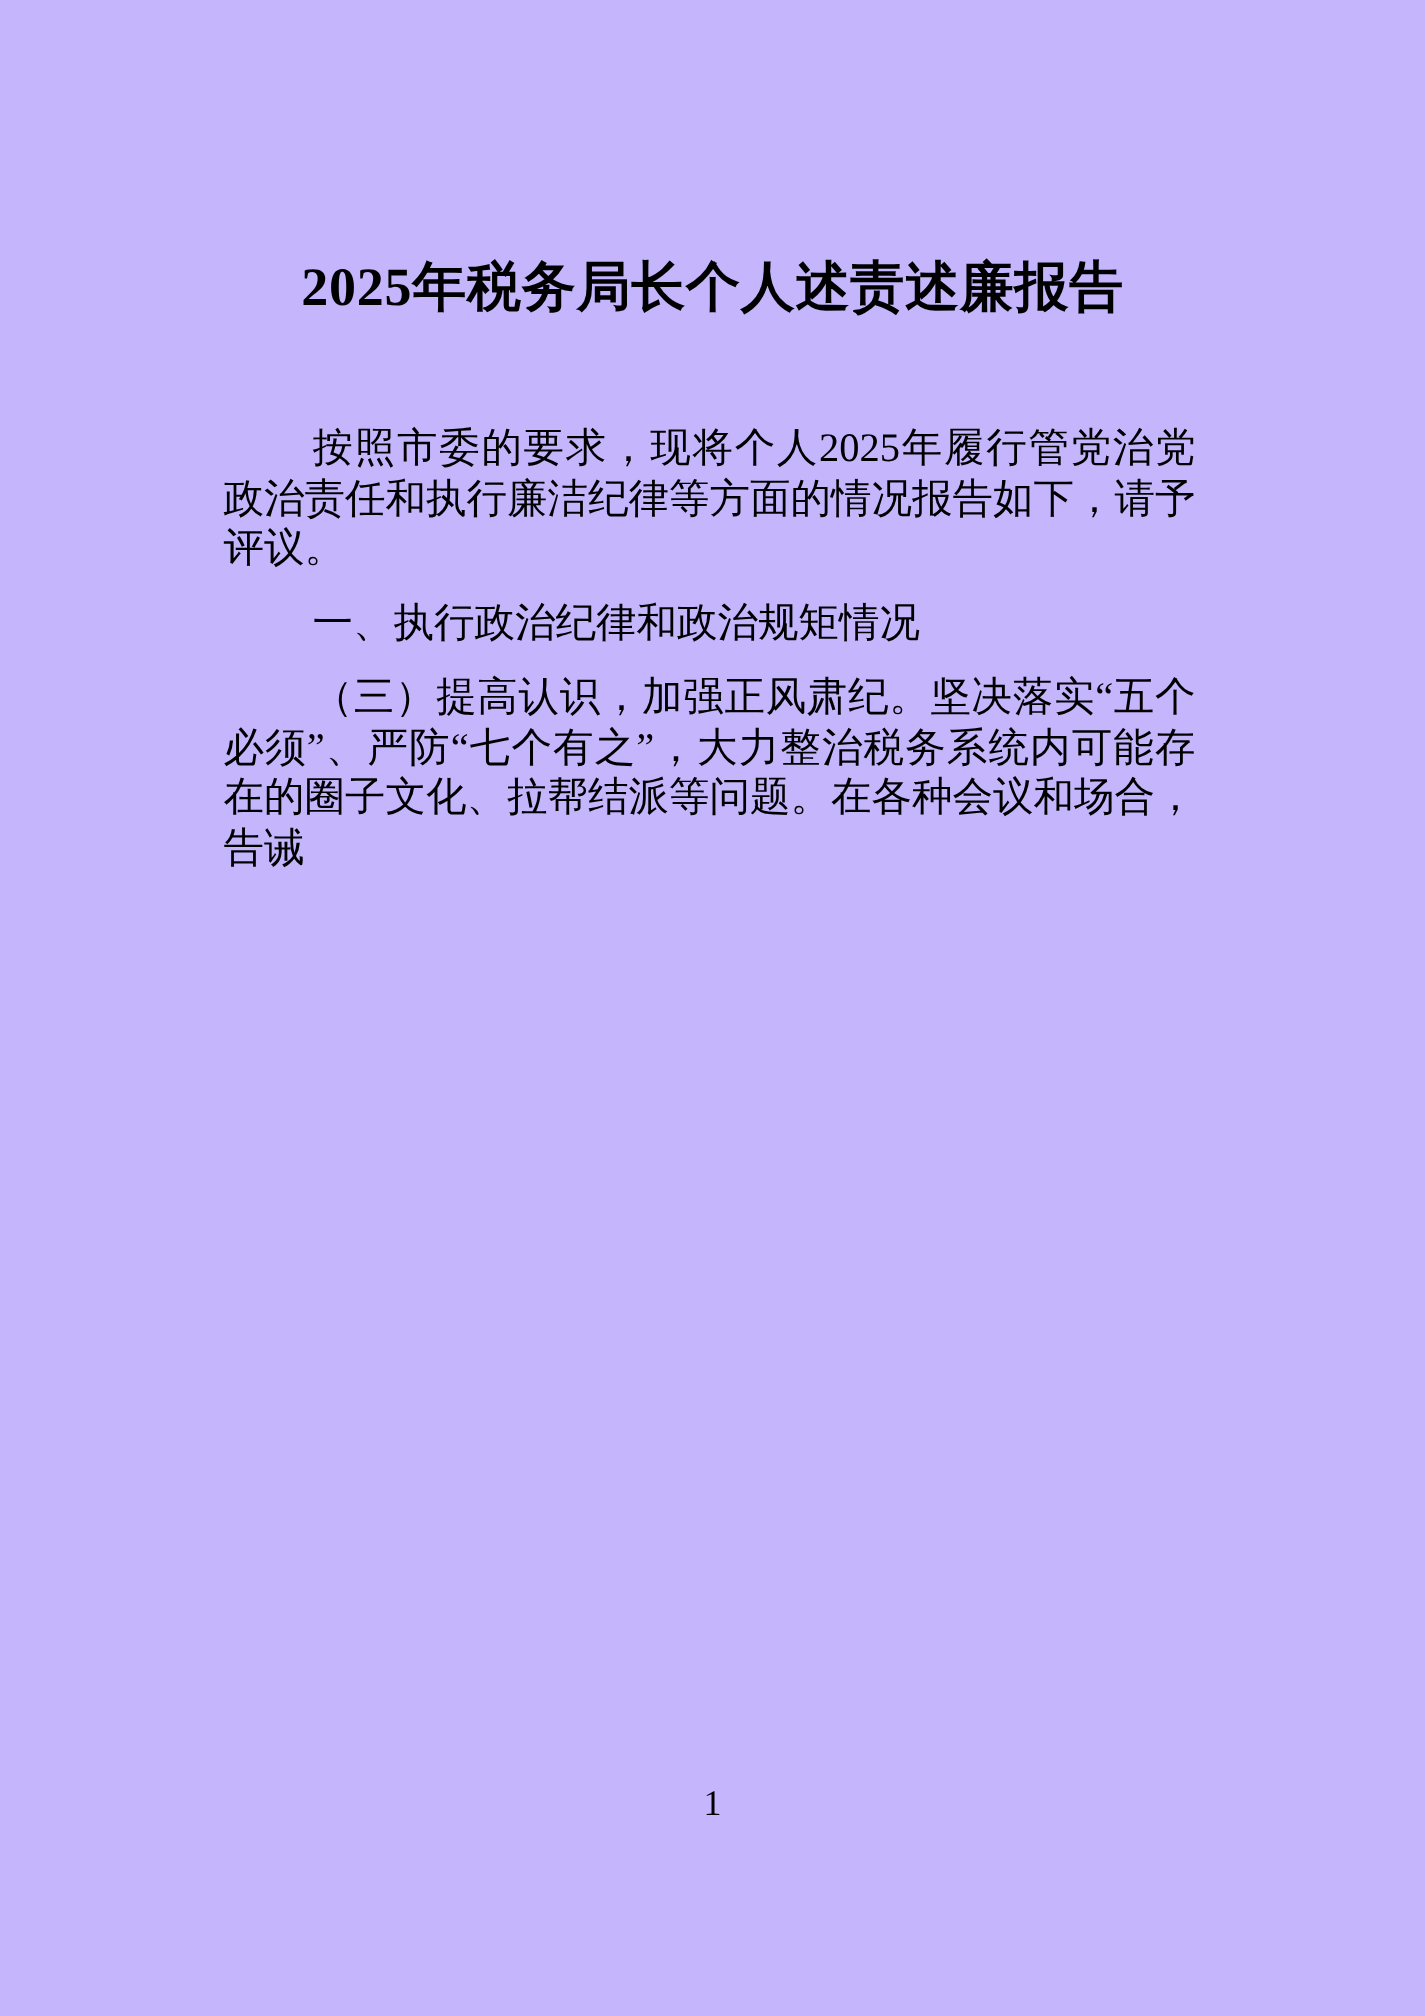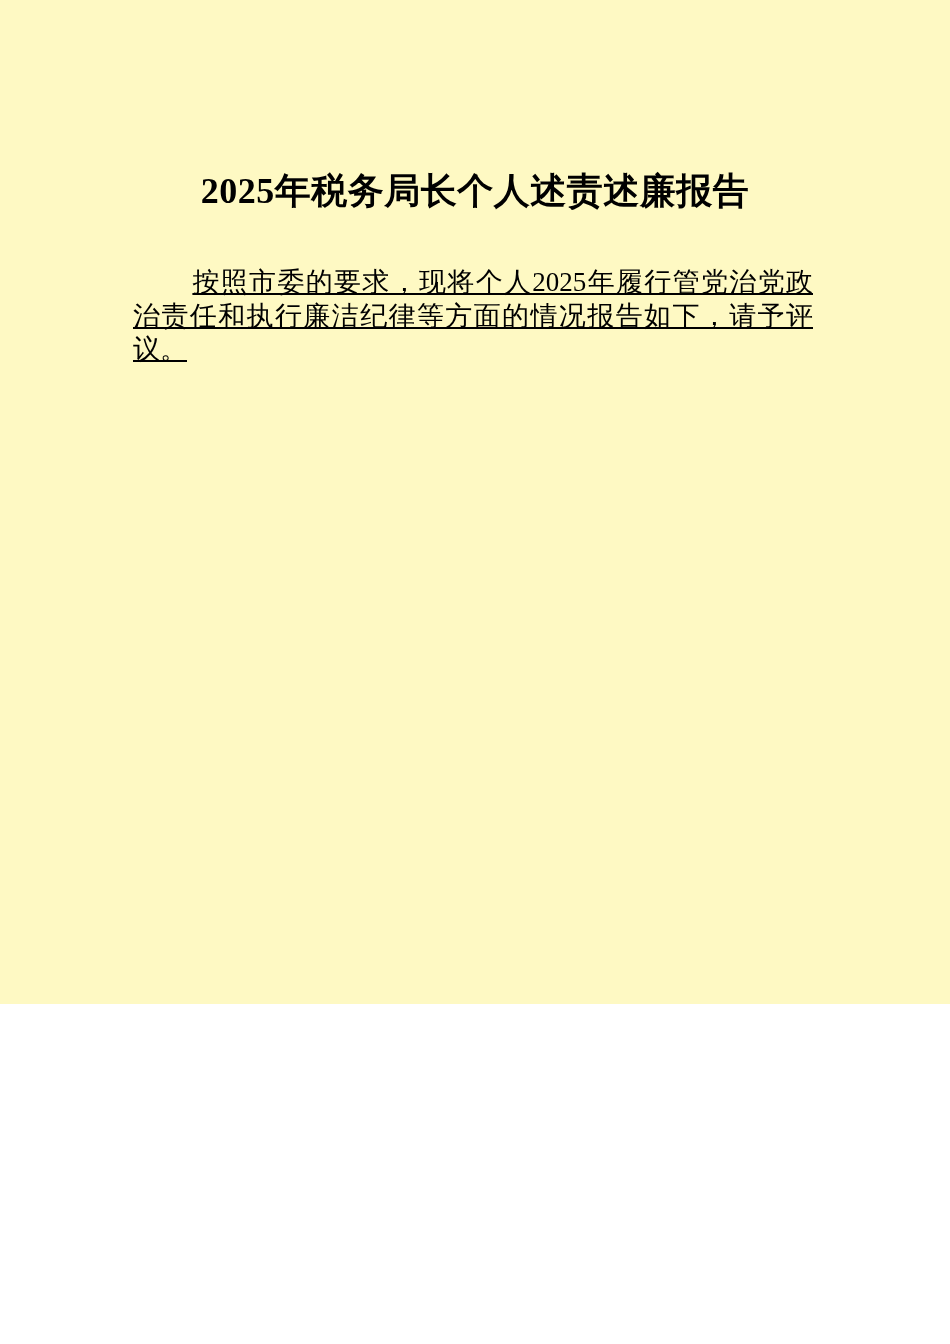--- a/index.html
+++ b/index.html
@@ -3,22 +3,22 @@
 <meta charset="utf-8">
 <style>
   html, body {
     margin: 0;
     padding: 0;
     background: #ffffff;
   }
   .page {
     position: relative;
     width: 950px;
-    height: 1004px;
-    background: #fef9c3;
+    height: 1344px;
+    background: #c4b5fd;
     color: #000000;
     overflow: hidden;
     font-family: "Liberation Serif", "DejaVu Serif", serif;
   }
   .doc-title {
     position: absolute;
     top: 168px;
     left: 0;
     right: 0;
     margin: 0;
@@ -33,24 +33,23 @@
     position: absolute;
     top: 266px;
     left: 133px;
     width: 680px;
     font-size: 27px;
     line-height: 33.5px;
     text-align: justify;
     color: #000000;
   }
   .para {
-    margin: 0;
+    margin: 16px;
     padding: 0;
     text-indent: 2.2em;
-    text-decoration: underline;
   }
   .page-number {
     position: absolute;
     top: 1189px;
     left: 0;
     right: 0;
     text-align: center;
     font-size: 24px;
     line-height: 28px;
     color: #000000;
@@ -59,17 +58,19 @@
 </style>
 </head>
 <body>
 
 <div class="page">
 
   <h1 class="doc-title">2025年税务局长个人述责述廉报告</h1>
 
   <div class="doc-body">
     <p class="para">按照市委的要求，现将个人2025年履行管党治党政治责任和执行廉洁纪律等方面的情况报告如下，请予评议。</p>
+    <p class="para heading">一、执行政治纪律和政治规矩情况</p>
+    <p class="para">（三）提高认识，加强正风肃纪。坚决落实“五个必须”、严防“七个有之”，大力整治税务系统内可能存在的圈子文化、拉帮结派等问题。在各种会议和场合，告诫</p>
   </div>
 
   <div class="page-number">1</div>
 
 </div>
 
 </body></html>

